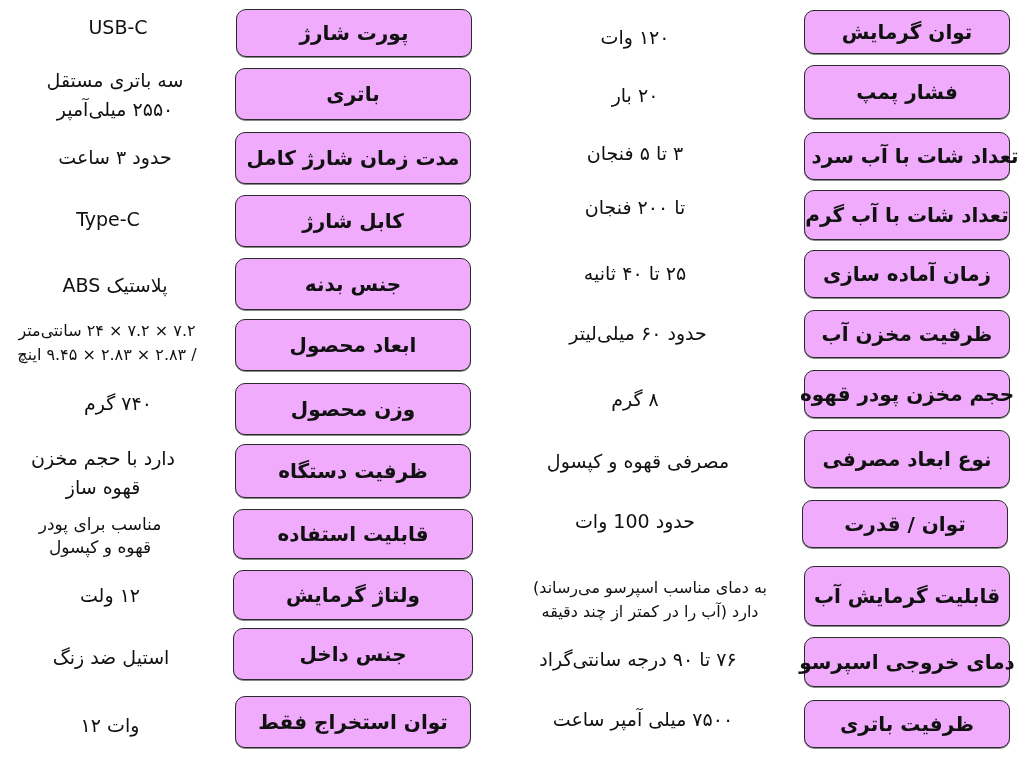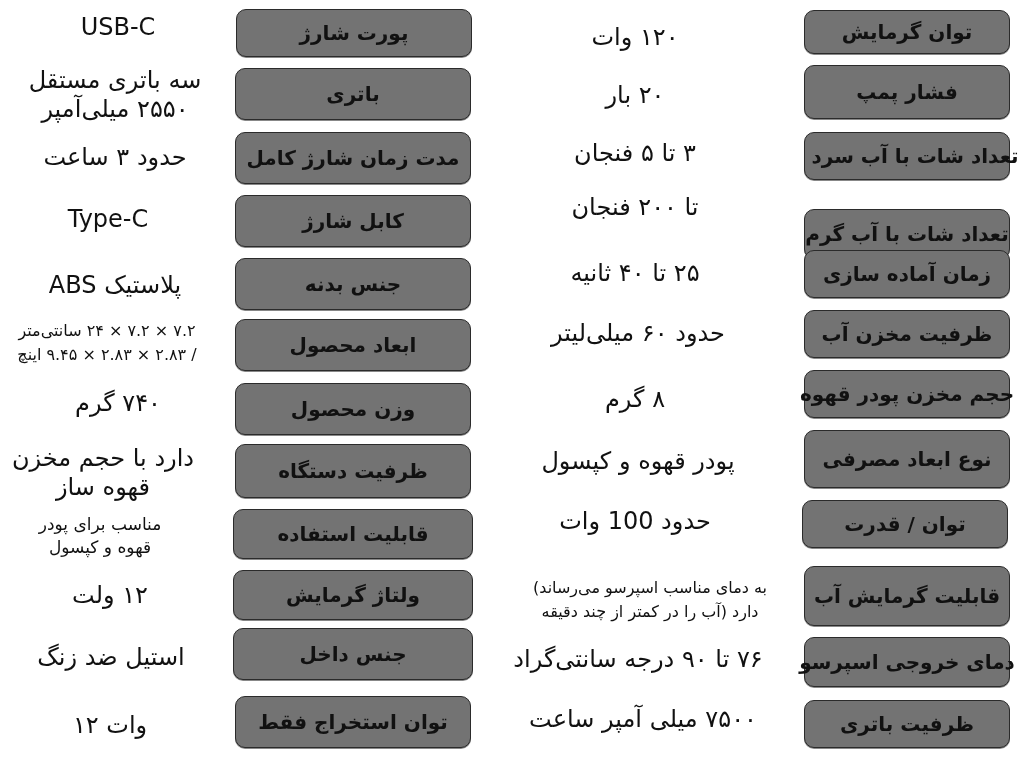--- a/index.html
+++ b/index.html
@@ -2,57 +2,57 @@
 <html><head>
 <meta charset="utf-8">
 <style>
   html, body { margin:0; padding:0; }
   body {
     width:1024px; height:768px; background:#ffffff; position:relative; overflow:hidden;
     font-family:"DejaVu Sans", "Liberation Sans", sans-serif; color:#111;
   }
   .label-box {
     position:absolute; box-sizing:border-box;
-    background:#737373; border:1.5px solid #2b2b2b; border-radius:10px;
+    background:#f0abfc; border:1.5px solid #2b2b2b; border-radius:10px;
     display:flex; align-items:center; justify-content:center;
     font-weight:bold; font-size:20px; direction:rtl; white-space:nowrap;
     box-shadow:0 1px 0 #888;
   }
   .value {
     position:absolute; box-sizing:border-box; direction:rtl; text-align:center;
-    font-size:24px; line-height:29px; white-space:nowrap;
+    font-size:19px; line-height:29px; white-space:nowrap;
     display:flex; align-items:center; justify-content:center; flex-direction:column;
   }
   .value.small { font-size:17px; line-height:23px; }
   .value.mid { font-size:16px; line-height:24px; }
 </style>
 </head>
 <body>
 
 <div class="label-box" style="left:804px;top:10px;width:206px;height:44px;">توان گرمایش</div>
 <div class="label-box" style="left:804px;top:65px;width:206px;height:54px;">فشار پمپ</div>
 <div class="label-box" style="left:804px;top:132px;width:206px;height:48px;padding-left:16px;">تعداد شات با آب سرد</div>
-<div class="label-box" style="left:804px;top:190px;width:206px;height:50px;margin-top:19px;">تعداد شات با آب گرم</div>
+<div class="label-box" style="left:804px;top:190px;width:206px;height:50px;">تعداد شات با آب گرم</div>
 <div class="label-box" style="left:804px;top:250px;width:206px;height:48px;">زمان آماده سازی</div>
 <div class="label-box" style="left:804px;top:310px;width:206px;height:48px;">ظرفیت مخزن آب</div>
 <div class="label-box" style="left:804px;top:370px;width:206px;height:48px;">حجم مخزن پودر قهوه</div>
 <div class="label-box" style="left:804px;top:430px;width:206px;height:58px;">نوع ابعاد مصرفی</div>
 <div class="label-box" style="left:802px;top:500px;width:206px;height:48px;">توان / قدرت</div>
 <div class="label-box" style="left:804px;top:566px;width:206px;height:60px;">قابلیت گرمایش آب</div>
 <div class="label-box" style="left:804px;top:637px;width:206px;height:50px;">دمای خروجی اسپرسو</div>
 <div class="label-box" style="left:804px;top:700px;width:206px;height:48px;">ظرفیت باتری</div>
 
 <div class="value" style="left:540px;top:22px;width:190px;height:30px;">۱۲۰ وات</div>
 <div class="value" style="left:540px;top:80px;width:190px;height:30px;">۲۰ بار</div>
 <div class="value" style="left:540px;top:138px;width:190px;height:30px;">۳ تا ۵ فنجان</div>
 <div class="value" style="left:540px;top:192px;width:190px;height:30px;">تا ۲۰۰ فنجان</div>
 <div class="value" style="left:540px;top:258px;width:190px;height:30px;">۲۵ تا ۴۰ ثانیه</div>
 <div class="value" style="left:520px;top:318px;width:236px;height:30px;">حدود ۶۰ میلی‌لیتر</div>
 <div class="value" style="left:540px;top:384px;width:190px;height:30px;">۸ گرم</div>
-<div class="value" style="left:520px;top:446px;width:236px;height:30px;">پودر قهوه و کپسول</div>
+<div class="value" style="left:520px;top:446px;width:236px;height:30px;">مصرفی قهوه و کپسول</div>
 <div class="value" style="left:540px;top:506px;width:190px;height:30px;">حدود 100 وات</div>
 <div class="value mid" style="left:500px;top:572px;width:300px;height:56px;">
   <span>به دمای مناسب اسپرسو می‌رساند)</span>
   <span>دارد (آب را در کمتر از چند دقیقه</span>
 </div>
 <div class="value" style="left:500px;top:644px;width:276px;height:30px;">۷۶ تا ۹۰ درجه سانتی‌گراد</div>
 <div class="value" style="left:510px;top:704px;width:266px;height:30px;">۷۵۰۰ میلی آمپر ساعت</div>
 
 <div class="label-box" style="left:236px;top:9px;width:236px;height:48px;">پورت شارژ</div>
 <div class="label-box" style="left:235px;top:68px;width:236px;height:52px;">باتری</div>

